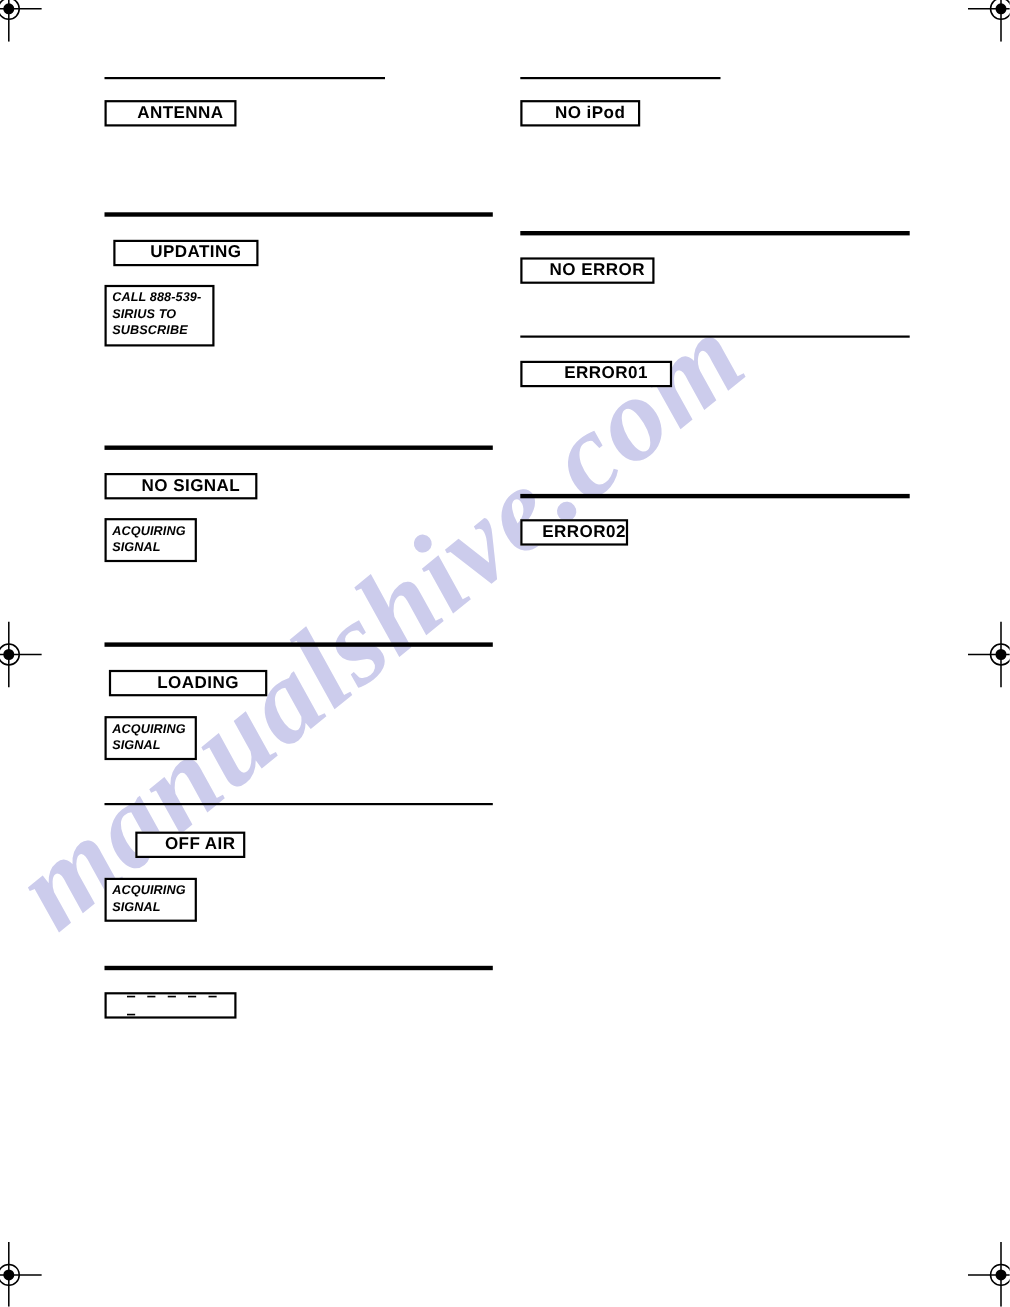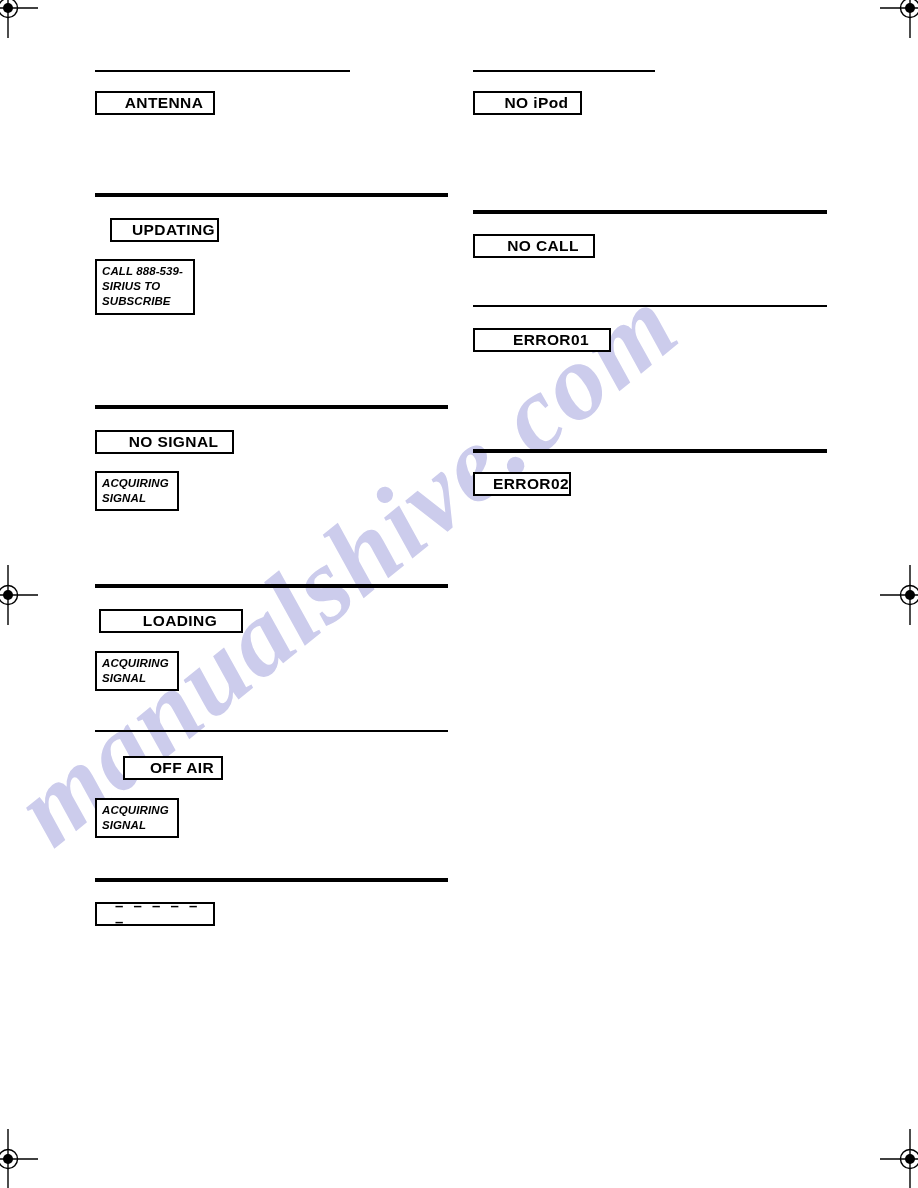--- a/index.html
+++ b/index.html
@@ -161,21 +161,21 @@
     <line x1="30" y1="0" x2="30" y2="60" stroke="#000" stroke-width="1.4"></line>
     <line x1="0" y1="30" x2="60" y2="30" stroke="#000" stroke-width="1.4"></line>
     <circle cx="30" cy="30" r="9.5" fill="none" stroke="#000" stroke-width="1.4"></circle>
     <circle cx="30" cy="30" r="5" fill="#000"></circle>
   </svg>
 
   <div class="col col-left" id="col-left">
       <div class="divider thin" style="top: 70px; width: 255px;"></div>
       <div class="disp disp-main" style="top: 91px; left: 0px; width: 120px;">ANTENNA</div>
       <div class="divider thick" style="top: 193px; width: 353px;"></div>
-      <div class="disp disp-main" style="top: 218px; left: 15px; width: 109px;">UPDATING</div>
+      <div class="disp disp-main" style="top: 218px; left: 8px; width: 132px;">UPDATING</div>
       <div class="disp-sub" style="position: absolute; top: 259px; left: 0px; width: 100px;">CALL 888-539-
 SIRIUS TO
 SUBSCRIBE</div>
       <div class="divider thick" style="top: 405px; width: 353px;"></div>
       <div class="disp disp-main" style="top: 430px; left: 0px; width: 139px;">NO SIGNAL</div>
       <div class="disp-sub" style="position: absolute; top: 471px; left: 0px; width: 84px;">ACQUIRING
 SIGNAL</div>
       <div class="divider thick" style="top: 584px; width: 353px;"></div>
       <div class="disp disp-main" style="top: 609px; left: 4px; width: 144px;">LOADING</div>
       <div class="disp-sub" style="position: absolute; top: 651px; left: 0px; width: 84px;">ACQUIRING
@@ -185,20 +185,20 @@
       <div class="disp-sub" style="position: absolute; top: 798px; left: 0px; width: 84px;">ACQUIRING
 SIGNAL</div>
       <div class="divider thick" style="top: 878px; width: 353px;"></div>
       <div class="disp disp-main dashes" style="top: 902px; left: 0px; width: 120px;">– – – – – –</div>
     </div>
 
   <div class="col col-right" id="col-right">
       <div class="divider thin" style="top: 70px; width: 182px;"></div>
       <div class="disp disp-main" style="top: 91px; left: 0px; width: 109px;">NO iPod</div>
       <div class="divider thick" style="top: 210px; width: 354px;"></div>
-      <div class="disp disp-main" style="top: 234px; left: 0px; width: 122px;">NO CALL</div>
+      <div class="disp disp-main" style="top: 234px; left: 0px; width: 122px;">NO ERROR</div>
       <div class="divider thin" style="top: 305px; width: 354px;"></div>
       <div class="disp disp-main" style="top: 328px; left: 0px; width: 138px;">ERROR01</div>
       <div class="divider thick" style="top: 449px; width: 354px;"></div>
       <div class="disp disp-main" style="top: 472px; left: 0px; width: 98px;">ERROR02</div>
     </div>
 
 </div>
 
 </body></html>

